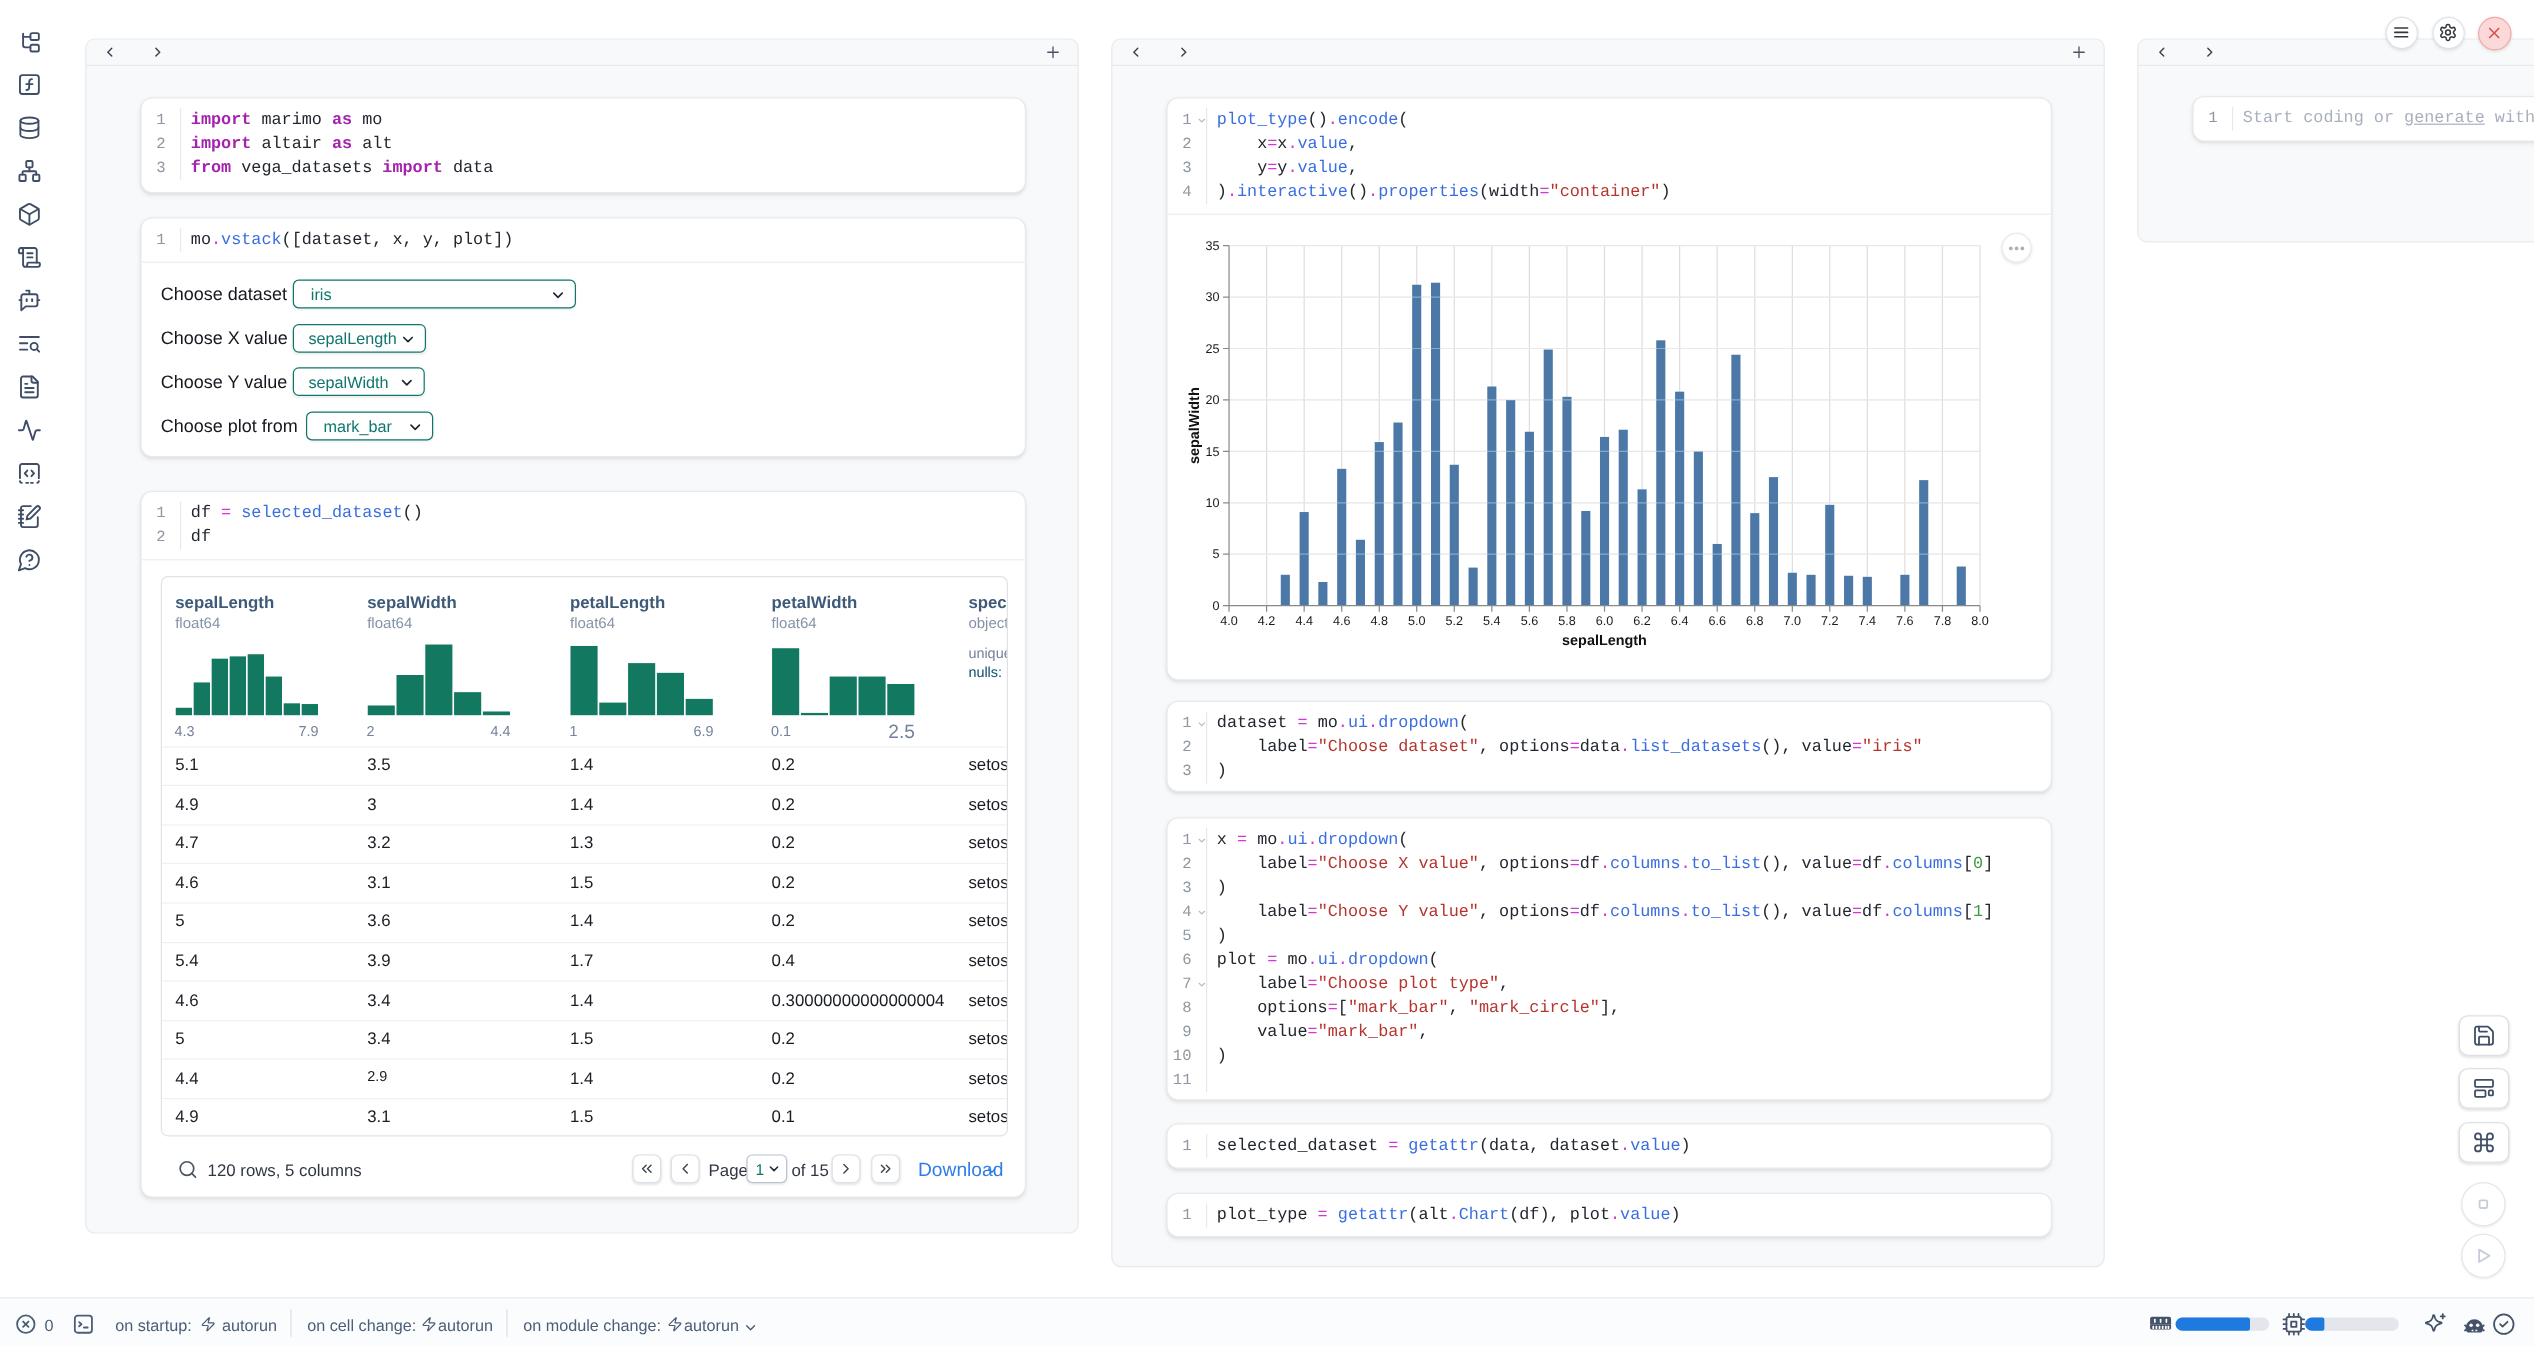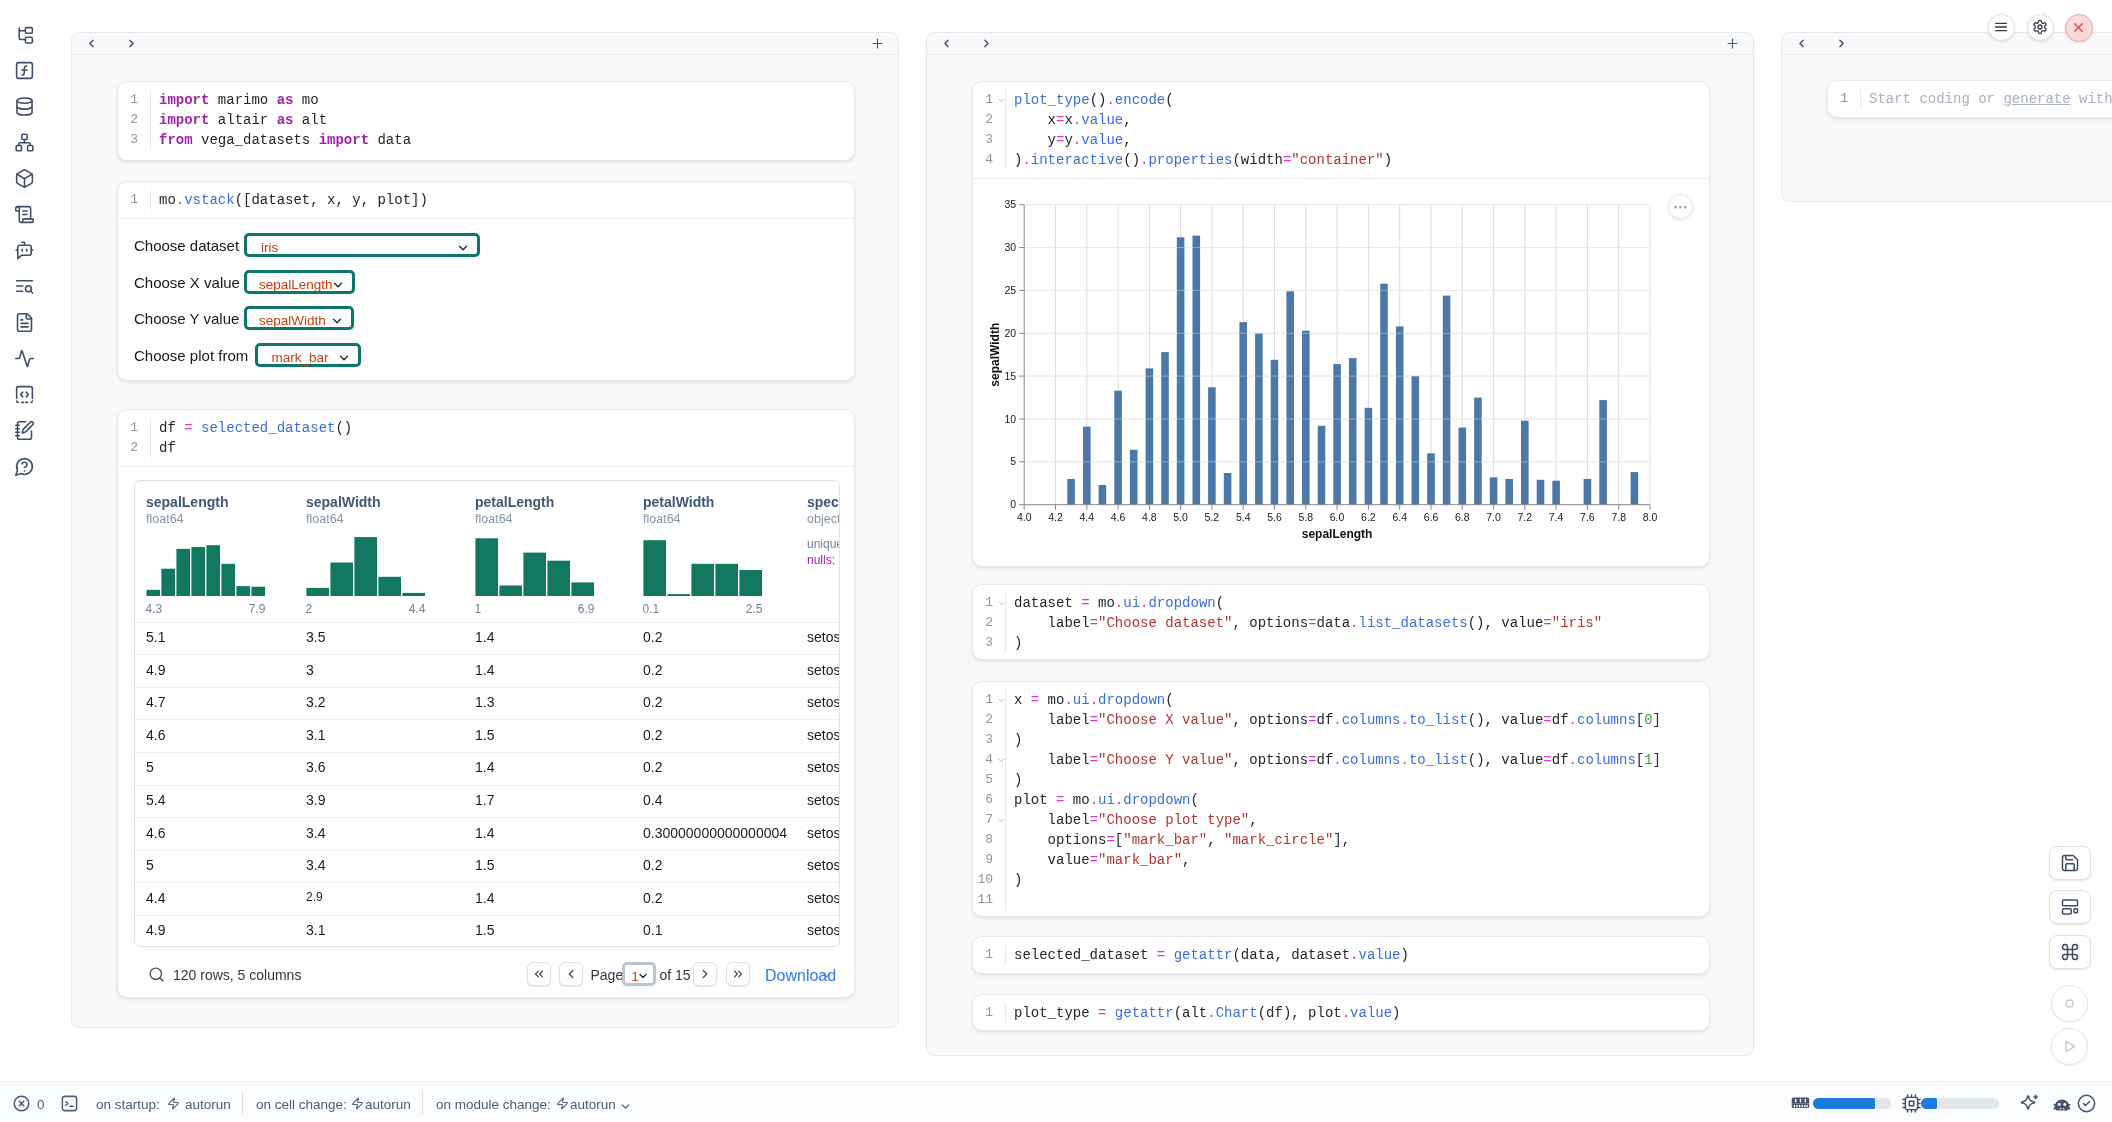--- a/index.html
+++ b/index.html
@@ -13,22 +13,22 @@
  padding-right:12px;color:#8f97a1;font-family:"Liberation Mono",monospace;font-size:13px;line-height:20px}
 .cd{font-family:"Liberation Mono",monospace;font-size:14px;line-height:20px;color:#22262e;
  padding-left:8px;white-space:pre}
 .kw{color:#a322ae;font-weight:bold}
 .fn{color:#3a6ee0}
 .op{color:#d338d3}
 .st{color:#b5352e}
 .nu{color:#3f9b44}
 .fold{position:absolute;left:24px;width:9px}
 .divider{border-top:1px solid #ebedf0}
-.selbox{position:absolute;background:#fff;border:3px solid #0f766e;border-radius:5px;
- box-shadow:0 1px 2px rgba(0,0,0,.07);font-size:13.5px;color:#c2410c;display:flex;align-items:center}
+.selbox{position:absolute;background:#fff;border:1px solid #0f766e;border-radius:5px;
+ box-shadow:0 1px 2px rgba(0,0,0,.07);font-size:13.5px;color:#0f766e;display:flex;align-items:center}
 .lbl{position:absolute;font-size:15px;color:#15181e}
 svg{display:block}
 .circbtn{background:#fff;border:1px solid #dfe2e7;border-radius:50%;
  box-shadow:0 1px 3px rgba(0,0,0,.12);display:flex;align-items:center;justify-content:center;position:absolute}
 .sqbtn{background:#fff;border:1px solid #dde1e6;border-radius:8px;
  box-shadow:0 1px 2px rgba(0,0,0,.1);display:flex;align-items:center;justify-content:center;position:absolute}
 </style></head><body>
 <div class="abs" style="left:13.5px;top:24.5px">
     <svg width="21" height="21" viewBox="0 0 24 24" fill="none" stroke="#3f4e66" stroke-width="1.8" stroke-linecap="round" stroke-linejoin="round" style="">
       <path d="M6 3.5v11a2 2 0 0 0 2 2h4"></path>
@@ -278,27 +278,27 @@
           <div style="position:absolute;left:11.5px;top:13px;font-weight:bold;font-size:14px;color:#3e5a78">petalWidth</div>
           <div style="position:absolute;left:11.5px;top:31px;font-size:12.5px;color:#8593a6">float64</div>
           <svg width="122" height="66" style="position:absolute;left:11px;top:53px">
             <rect x="0.4" y="6.2" width="22.6" height="55.8" fill="#12785f"></rect>
             <rect x="24.4" y="60.1" width="22.6" height="1.9" fill="#12785f"></rect>
             <rect x="48.4" y="29.8" width="22.6" height="32.2" fill="#12785f"></rect>
             <rect x="72.4" y="29.8" width="22.6" height="32.2" fill="#12785f"></rect>
             <rect x="96.4" y="36.0" width="22.6" height="26.0" fill="#12785f"></rect>
           </svg>
           <div style="position:absolute;left:11px;top:121px;font-size:12px;color:#74829a">0.1</div>
-          <div style="position:absolute;left:11px;top:121px;width:120px;text-align:right;font-size:12px;color:#74829a">2.5</div>
+          <div style="position:absolute;left:11px;top:121px;width:120px;text-align:right;font-size:16px;color:#74829a">2.5</div>
         </div>
         <div style="position:absolute;left:664.5px;top:0;width:41.5px;height:141px;overflow:hidden">
           <div style="position:absolute;left:8px;top:13px;font-weight:bold;font-size:14px;color:#3e5a78">species</div>
           <div style="position:absolute;left:8px;top:31px;font-size:12.5px;color:#8593a6">object</div>
           <div style="position:absolute;left:8px;top:56px;font-size:12px;color:#74829a">unique</div>
-          <div style="position:absolute;left:8px;top:72px;font-size:12px;color:#a21caf">nulls:</div>
+          <div style="position:absolute;left:8px;top:72px;font-size:12px;color:#0c4a6e">nulls:</div>
         </div>
         <div style="position:absolute;left:0;top:141px;width:706px;height:32.6px;border-top:1px solid #eef0f4"></div>
         <div style="position:absolute;left:11.5px;top:148.5px;width:148.5px;font-size:14px;color:#191c22;overflow:hidden;white-space:nowrap">5.1</div>
         <div style="position:absolute;left:171.5px;top:148.5px;width:157.5px;font-size:14px;color:#191c22;overflow:hidden;white-space:nowrap">3.5</div>
         <div style="position:absolute;left:340.5px;top:148.5px;width:156.5px;font-size:14px;color:#191c22;overflow:hidden;white-space:nowrap">1.4</div>
         <div style="position:absolute;left:508.5px;top:148.5px;width:156.0px;font-size:14px;color:#191c22;overflow:hidden;white-space:nowrap">0.2</div>
         <div style="position:absolute;left:672.5px;top:148.5px;width:33.5px;font-size:14px;color:#191c22;overflow:hidden;white-space:nowrap">setosa</div>
         <div style="position:absolute;left:0;top:173.6px;width:706px;height:32.6px;border-top:1px solid #eef0f4"></div>
         <div style="position:absolute;left:11.5px;top:181.1px;width:148.5px;font-size:14px;color:#191c22;overflow:hidden;white-space:nowrap">4.9</div>
         <div style="position:absolute;left:171.5px;top:181.1px;width:157.5px;font-size:14px;color:#191c22;overflow:hidden;white-space:nowrap">3</div>

